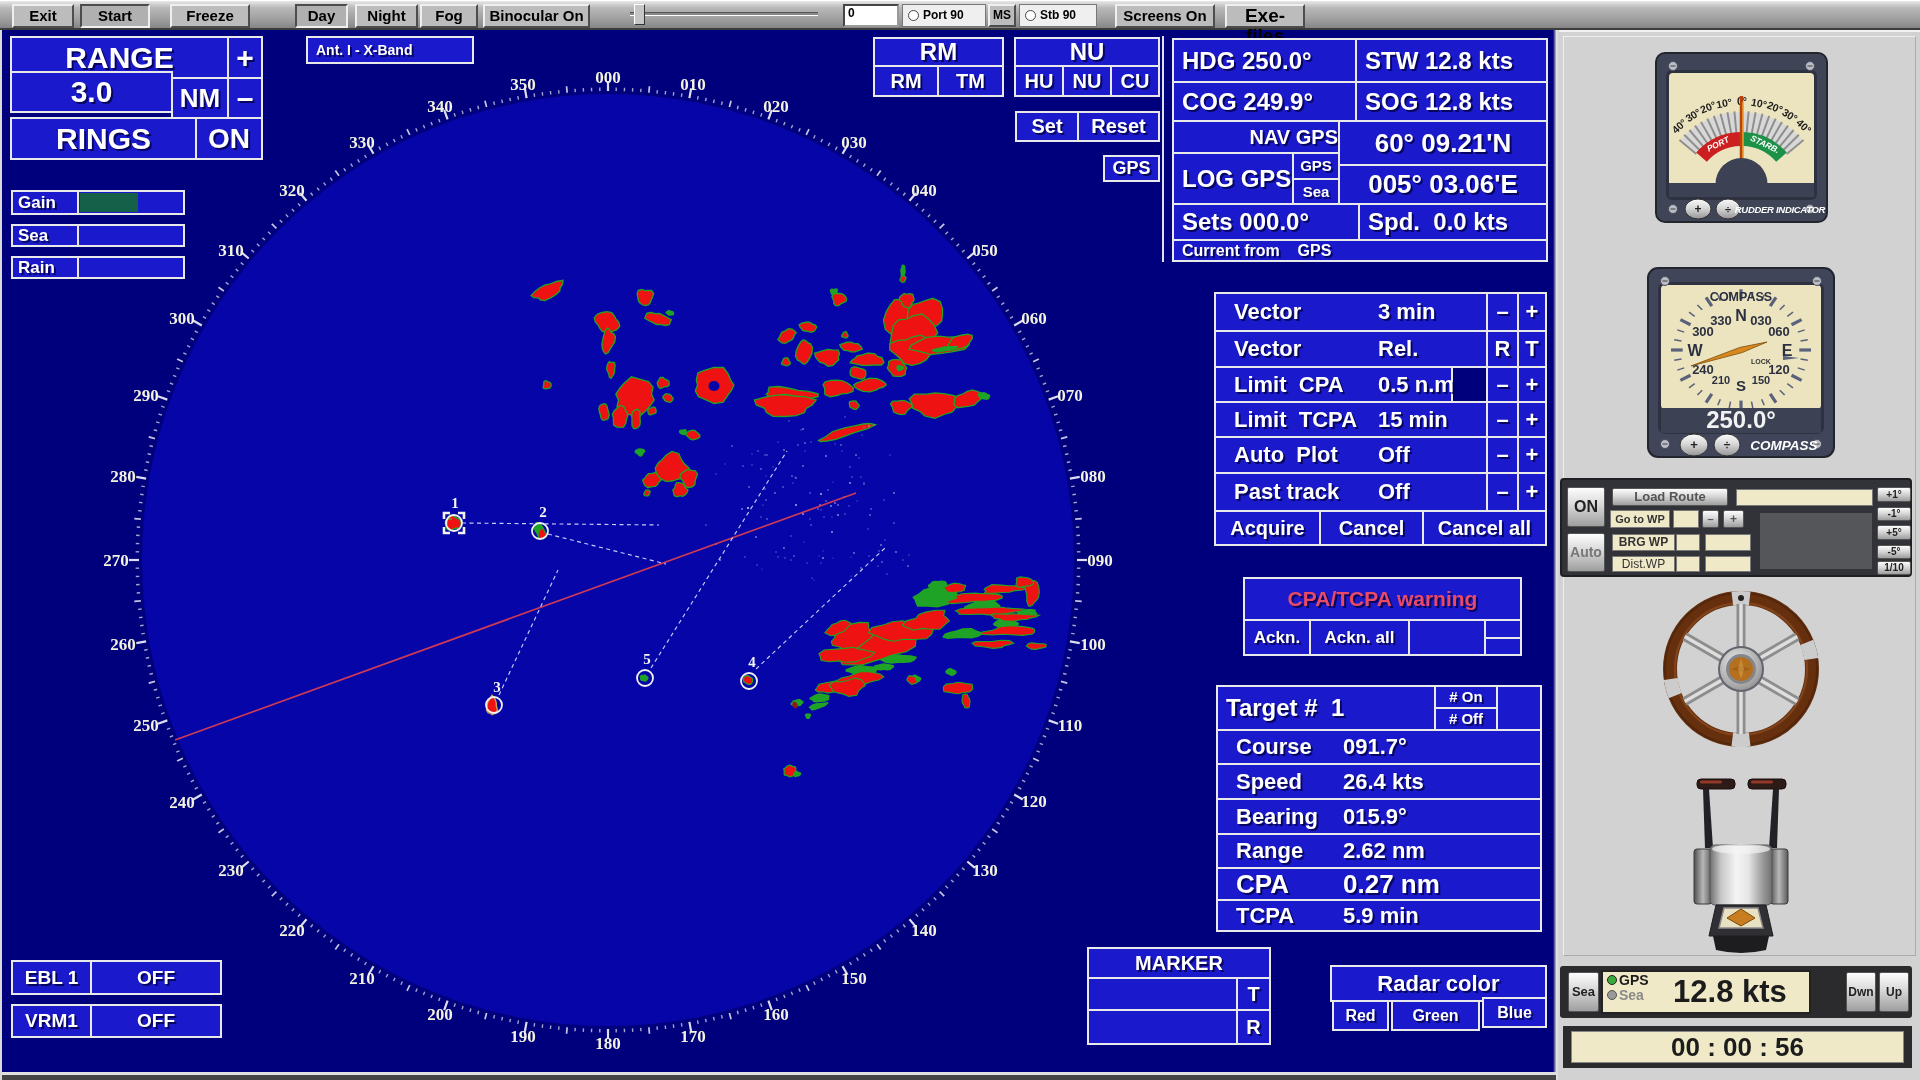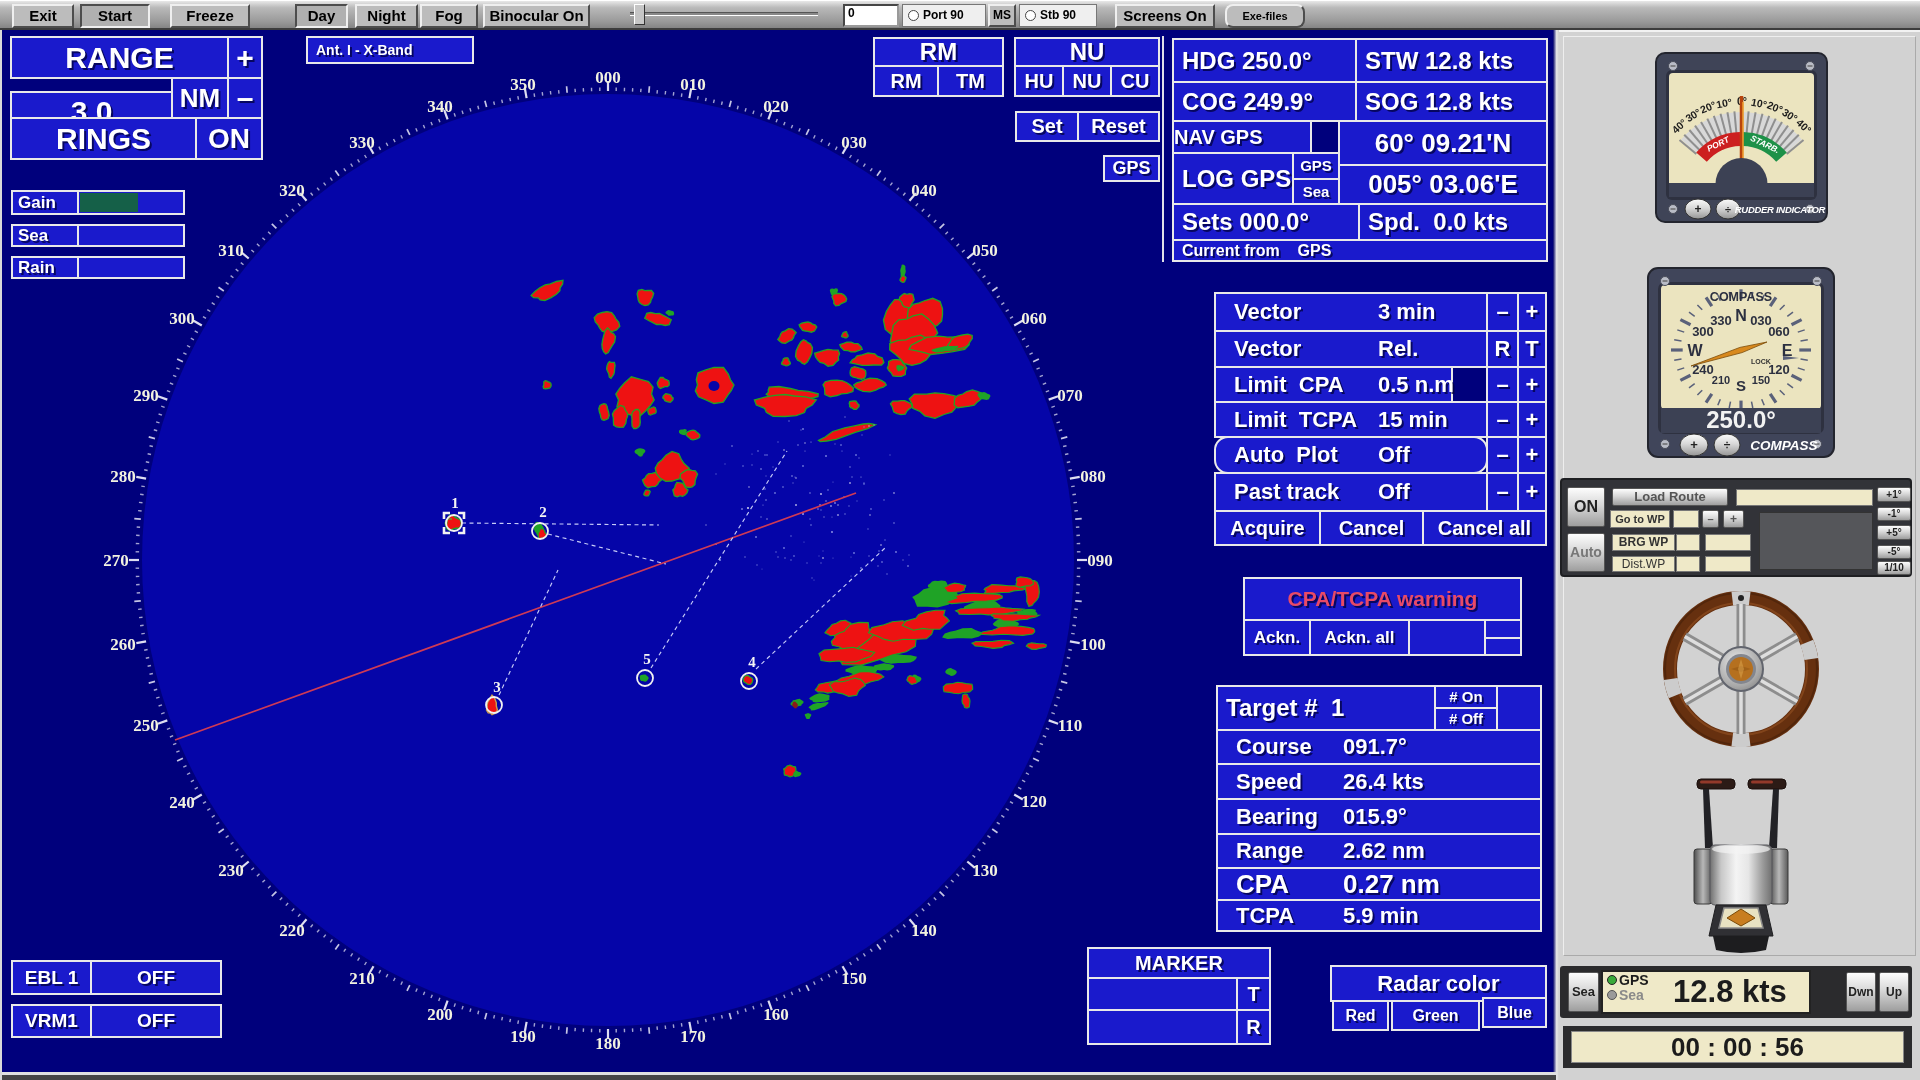--- a/index.html
+++ b/index.html
@@ -23,21 +23,21 @@
 <div class="abs" style="left:902px;top:4px;width:84px;height:23px;background:#efefef;border:1px solid #777;font-size:12px;font-weight:bold;">
     <span style="position:absolute;left:5px;top:5px;width:9px;height:9px;border-radius:50%;border:1px solid #444;background:#fff;"></span>
     <span style="position:absolute;left:20px;top:3px;">Port 90</span>
   </div>
 <div class="tb" style="left:988px;top:4px;width:28px;height:23px;font-size:12px;line-height:19px;">MS</div>
 <div class="abs" style="left:1019px;top:4px;width:78px;height:23px;background:#efefef;border:1px solid #777;font-size:12px;font-weight:bold;">
     <span style="position:absolute;left:5px;top:5px;width:9px;height:9px;border-radius:50%;border:1px solid #444;background:#fff;"></span>
     <span style="position:absolute;left:20px;top:3px;">Stb 90</span>
   </div>
 <div class="tb" style="left:1115px;top:4px;width:100px;height:24px;font-size:15px;line-height:20px;">Screens On</div>
-<div class="tb" style="left:1225px;top:4px;width:80px;height:24px;font-size:11px;line-height:20px;border-radius:8px;">Exe-files</div>
+<div class="tb" style="left:1225px;top:4px;width:80px;height:24px;font-size:19px;line-height:20px;">Exe-files</div>
 <svg class="abs" style="left:0;top:0" width="1556" height="1080" viewBox="0 0 1556 1080">
 <circle cx="608" cy="560" r="466" fill="#0505a8"></circle>
 <line x1="608.0" y1="91.0" x2="608.0" y2="81.0" stroke="#e9e9f8" stroke-width="2.2" opacity="0.95"></line>
 <line x1="616.2" y1="91.1" x2="616.2" y2="87.6" stroke="#e9e9f8" stroke-width="1.4" opacity="0.7"></line>
 <line x1="624.4" y1="91.3" x2="624.5" y2="87.8" stroke="#e9e9f8" stroke-width="1.4" opacity="0.7"></line>
 <line x1="632.5" y1="91.6" x2="632.7" y2="88.1" stroke="#e9e9f8" stroke-width="1.4" opacity="0.7"></line>
 <line x1="640.7" y1="92.1" x2="641.0" y2="88.7" stroke="#e9e9f8" stroke-width="1.4" opacity="0.7"></line>
 <line x1="648.9" y1="92.8" x2="649.4" y2="86.3" stroke="#e9e9f8" stroke-width="1.7" opacity="0.85"></line>
 <line x1="657.0" y1="93.6" x2="657.4" y2="90.1" stroke="#e9e9f8" stroke-width="1.4" opacity="0.7"></line>
 <line x1="665.2" y1="94.5" x2="665.6" y2="91.0" stroke="#e9e9f8" stroke-width="1.4" opacity="0.7"></line>
@@ -668,21 +668,21 @@
 <text x="497" y="692" font-family="Liberation Serif" font-size="15" font-weight="bold" fill="#f5f5f5" text-anchor="middle">3</text>
 <path d="M648.8,678.0L648.0,679.6L646.9,680.9L645.6,681.8L644.0,681.4L642.8,681.0L641.1,680.9L640.1,679.6L639.9,678.0L639.7,676.2L640.9,674.9L642.7,674.8L644.0,674.4L645.5,674.5L646.5,675.5L647.8,676.4Z" fill="#1fa326"></path>
 <circle cx="645" cy="678" r="8" fill="none" stroke="#f2f2f2" stroke-width="1.8"></circle>
 <text x="647" y="664" font-family="Liberation Serif" font-size="15" font-weight="bold" fill="#f5f5f5" text-anchor="middle">5</text>
 <path d="M752.8,680.0L752.4,681.5L751.8,683.1L750.3,684.5L748.0,684.4L746.3,683.3L745.0,682.4L743.6,681.5L743.2,680.0L743.6,678.5L744.2,676.9L745.7,675.5L748.0,675.6L749.7,676.7L751.0,677.6L752.4,678.5Z" fill="#ee1212" stroke="#23a323" stroke-width="1.2"></path>
 <circle cx="749" cy="681" r="8" fill="none" stroke="#f2f2f2" stroke-width="1.8"></circle>
 <text x="752" y="667" font-family="Liberation Serif" font-size="15" font-weight="bold" fill="#f5f5f5" text-anchor="middle">4</text>
 </svg>
 <div class="bp" style="left:10px;top:36px;width:219px;height:43px;font-size:30px;line-height:39px;text-align:center;">RANGE</div>
 <div class="bp" style="left:227px;top:36px;width:36px;height:43px;font-size:30px;line-height:39px;text-align:center;">+</div>
-<div class="bp" style="left:10px;top:91px;width:163px;height:42px;font-size:30px;line-height:38px;text-align:center;">3.0</div>
+<div class="bp" style="left:10px;top:71px;width:163px;height:42px;font-size:30px;line-height:38px;text-align:center;">3.0</div>
 <div class="bp" style="left:171px;top:77px;width:58px;height:42px;font-size:26px;line-height:38px;text-align:center;">NM</div>
 <div class="bp" style="left:227px;top:77px;width:36px;height:42px;font-size:30px;line-height:38px;text-align:center;">–</div>
 <div class="bp" style="left:10px;top:117px;width:187px;height:43px;font-size:30px;line-height:39px;text-align:center;">RINGS</div>
 <div class="bp" style="left:195px;top:117px;width:68px;height:43px;font-size:28px;line-height:39px;text-align:center;">ON</div>
 <div class="bp" style="left:306px;top:36px;width:168px;height:28px;font-size:14px;line-height:24px;text-align:left;padding-left:8px;">Ant. I - X-Band</div>
 <div class="bp" style="left:873px;top:37px;width:131px;height:30px;font-size:24px;line-height:26px;text-align:center;">RM</div>
 <div class="bp" style="left:873px;top:65px;width:66px;height:32px;font-size:20px;line-height:28px;text-align:center;">RM</div>
 <div class="bp" style="left:937px;top:65px;width:67px;height:32px;font-size:20px;line-height:28px;text-align:center;">TM</div>
 <div class="bp" style="left:1014px;top:37px;width:146px;height:30px;font-size:24px;line-height:26px;text-align:center;">NU</div>
 <div class="bp" style="left:1014px;top:65px;width:50px;height:32px;font-size:20px;line-height:28px;text-align:center;">HU</div>
@@ -699,21 +699,21 @@
 <div class="bp" style="left:11px;top:256px;width:68px;height:23px;font-size:17px;line-height:19px;text-align:left;padding-left:5px;">Rain</div>
 <div class="bp" style="left:77px;top:256px;width:108px;height:23px;font-size:17px;line-height:19px;text-align:center;"></div>
 <div class="bp" style="left:11px;top:960px;width:81px;height:35px;font-size:19px;line-height:31px;text-align:center;">EBL 1</div>
 <div class="bp" style="left:90px;top:960px;width:132px;height:35px;font-size:19px;line-height:31px;text-align:center;">OFF</div>
 <div class="bp" style="left:11px;top:1004px;width:81px;height:34px;font-size:19px;line-height:30px;text-align:center;">VRM1</div>
 <div class="bp" style="left:90px;top:1004px;width:132px;height:34px;font-size:19px;line-height:30px;text-align:center;">OFF</div>
 <div class="bp" style="left:1172px;top:38px;width:185px;height:45px;font-size:24px;line-height:41px;text-align:left;padding-left:8px;">HDG 250.0°</div>
 <div class="bp" style="left:1355px;top:38px;width:193px;height:45px;font-size:24px;line-height:41px;text-align:left;padding-left:8px;">STW 12.8 kts</div>
 <div class="bp" style="left:1172px;top:81px;width:185px;height:41px;font-size:24px;line-height:37px;text-align:left;padding-left:8px;">COG 249.9°</div>
 <div class="bp" style="left:1355px;top:81px;width:193px;height:41px;font-size:24px;line-height:37px;text-align:left;padding-left:8px;">SOG 12.8 kts</div>
-<div class="bp" style="left:1172px;top:120px;width:140px;height:34px;font-size:20px;line-height:30px;text-align:left;">NAV GPS</div>
+<div class="bp" style="left:1172px;top:120px;width:168px;height:34px;font-size:20px;line-height:30px;text-align:right;">NAV GPS</div>
 <div class="bp" style="left:1338px;top:120px;width:210px;height:46px;font-size:26px;line-height:42px;text-align:center;">60° 09.21'N</div>
 <div class="bp" style="left:1172px;top:152px;width:122px;height:53px;font-size:24px;line-height:49px;text-align:left;padding-left:8px;">LOG GPS</div>
 <div class="bp" style="left:1292px;top:152px;width:48px;height:28px;font-size:15px;line-height:24px;text-align:center;">GPS</div>
 <div class="bp" style="left:1292px;top:178px;width:48px;height:27px;font-size:15px;line-height:23px;text-align:center;">Sea</div>
 <div class="bp" style="left:1338px;top:164px;width:210px;height:41px;font-size:26px;line-height:37px;text-align:center;">005° 03.06'E</div>
 <div class="bp" style="left:1172px;top:203px;width:188px;height:38px;font-size:24px;line-height:34px;text-align:left;padding-left:8px;">Sets 000.0°</div>
 <div class="bp" style="left:1358px;top:203px;width:190px;height:38px;font-size:24px;line-height:34px;text-align:left;padding-left:8px;">Spd.&nbsp; 0.0 kts</div>
 <div class="bp" style="left:1172px;top:239px;width:376px;height:23px;font-size:16px;line-height:19px;text-align:left;padding-left:8px;">Current from&nbsp;&nbsp;&nbsp;&nbsp;GPS</div>
 <div class="abs" style="left:1162px;top:36px;width:2px;height:226px;background:#e0e0e8;"></div>
 <div class="bp" style="left:1214px;top:292px;width:274px;height:40px;font-size:22px;line-height:36px;text-align:left;padding-left:8px;text-align:left;">
@@ -733,21 +733,21 @@
     <span style="position:absolute;left:162px">0.5 n.m</span>
   </div>
 <div class="bp" style="left:1486px;top:366px;width:33px;height:37px;font-size:22px;line-height:33px;text-align:center;">–</div>
 <div class="bp" style="left:1517px;top:366px;width:30px;height:37px;font-size:22px;line-height:33px;text-align:center;">+</div>
 <div class="bp" style="left:1214px;top:401px;width:274px;height:37px;font-size:22px;line-height:33px;text-align:left;padding-left:8px;text-align:left;">
     <span style="float:left;padding-left:10px">Limit&nbsp; TCPA</span>
     <span style="position:absolute;left:162px">15 min</span>
   </div>
 <div class="bp" style="left:1486px;top:401px;width:33px;height:37px;font-size:22px;line-height:33px;text-align:center;">–</div>
 <div class="bp" style="left:1517px;top:401px;width:30px;height:37px;font-size:22px;line-height:33px;text-align:center;">+</div>
-<div class="bp" style="left:1214px;top:436px;width:274px;height:38px;font-size:22px;line-height:34px;text-align:left;padding-left:8px;text-align:left;border-radius:14px;">
+<div class="bp" style="left:1214px;top:436px;width:274px;height:38px;font-size:22px;line-height:34px;text-align:left;padding-left:8px;text-align:left;">
     <span style="float:left;padding-left:10px">Auto&nbsp; Plot</span>
     <span style="position:absolute;left:162px">Off</span>
   </div>
 <div class="bp" style="left:1486px;top:436px;width:33px;height:38px;font-size:22px;line-height:34px;text-align:center;">–</div>
 <div class="bp" style="left:1517px;top:436px;width:30px;height:38px;font-size:22px;line-height:34px;text-align:center;">+</div>
 <div class="bp" style="left:1214px;top:472px;width:274px;height:40px;font-size:22px;line-height:36px;text-align:left;padding-left:8px;text-align:left;">
     <span style="float:left;padding-left:10px">Past track</span>
     <span style="position:absolute;left:162px">Off</span>
   </div>
 <div class="bp" style="left:1486px;top:472px;width:33px;height:40px;font-size:22px;line-height:36px;text-align:center;">–</div>

